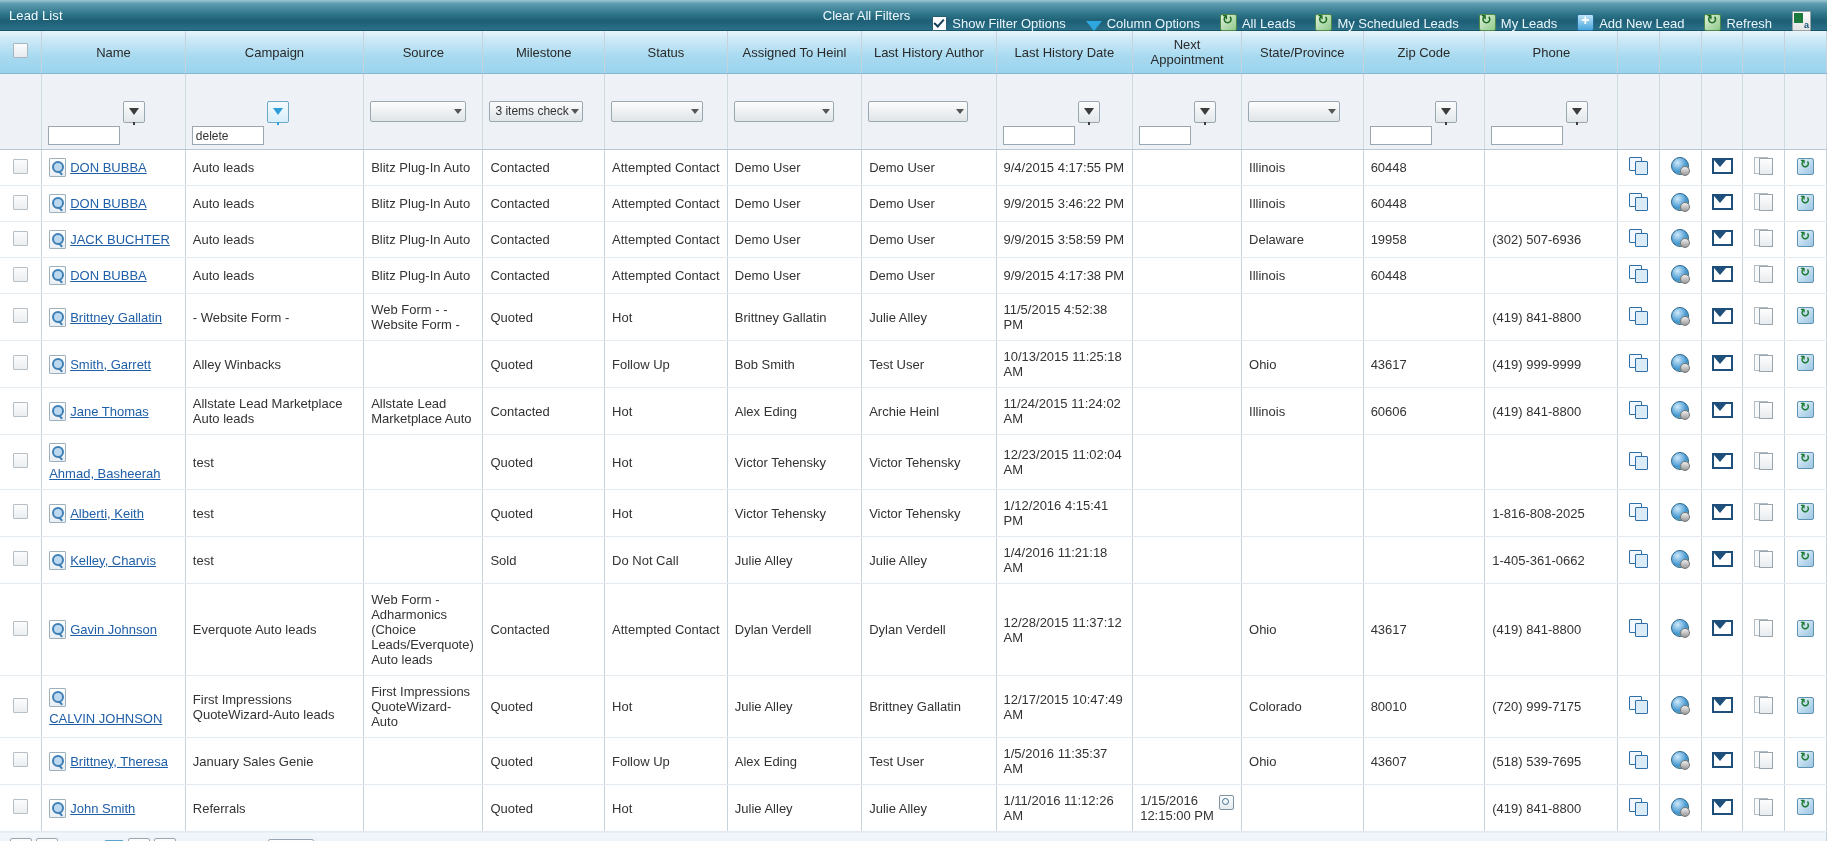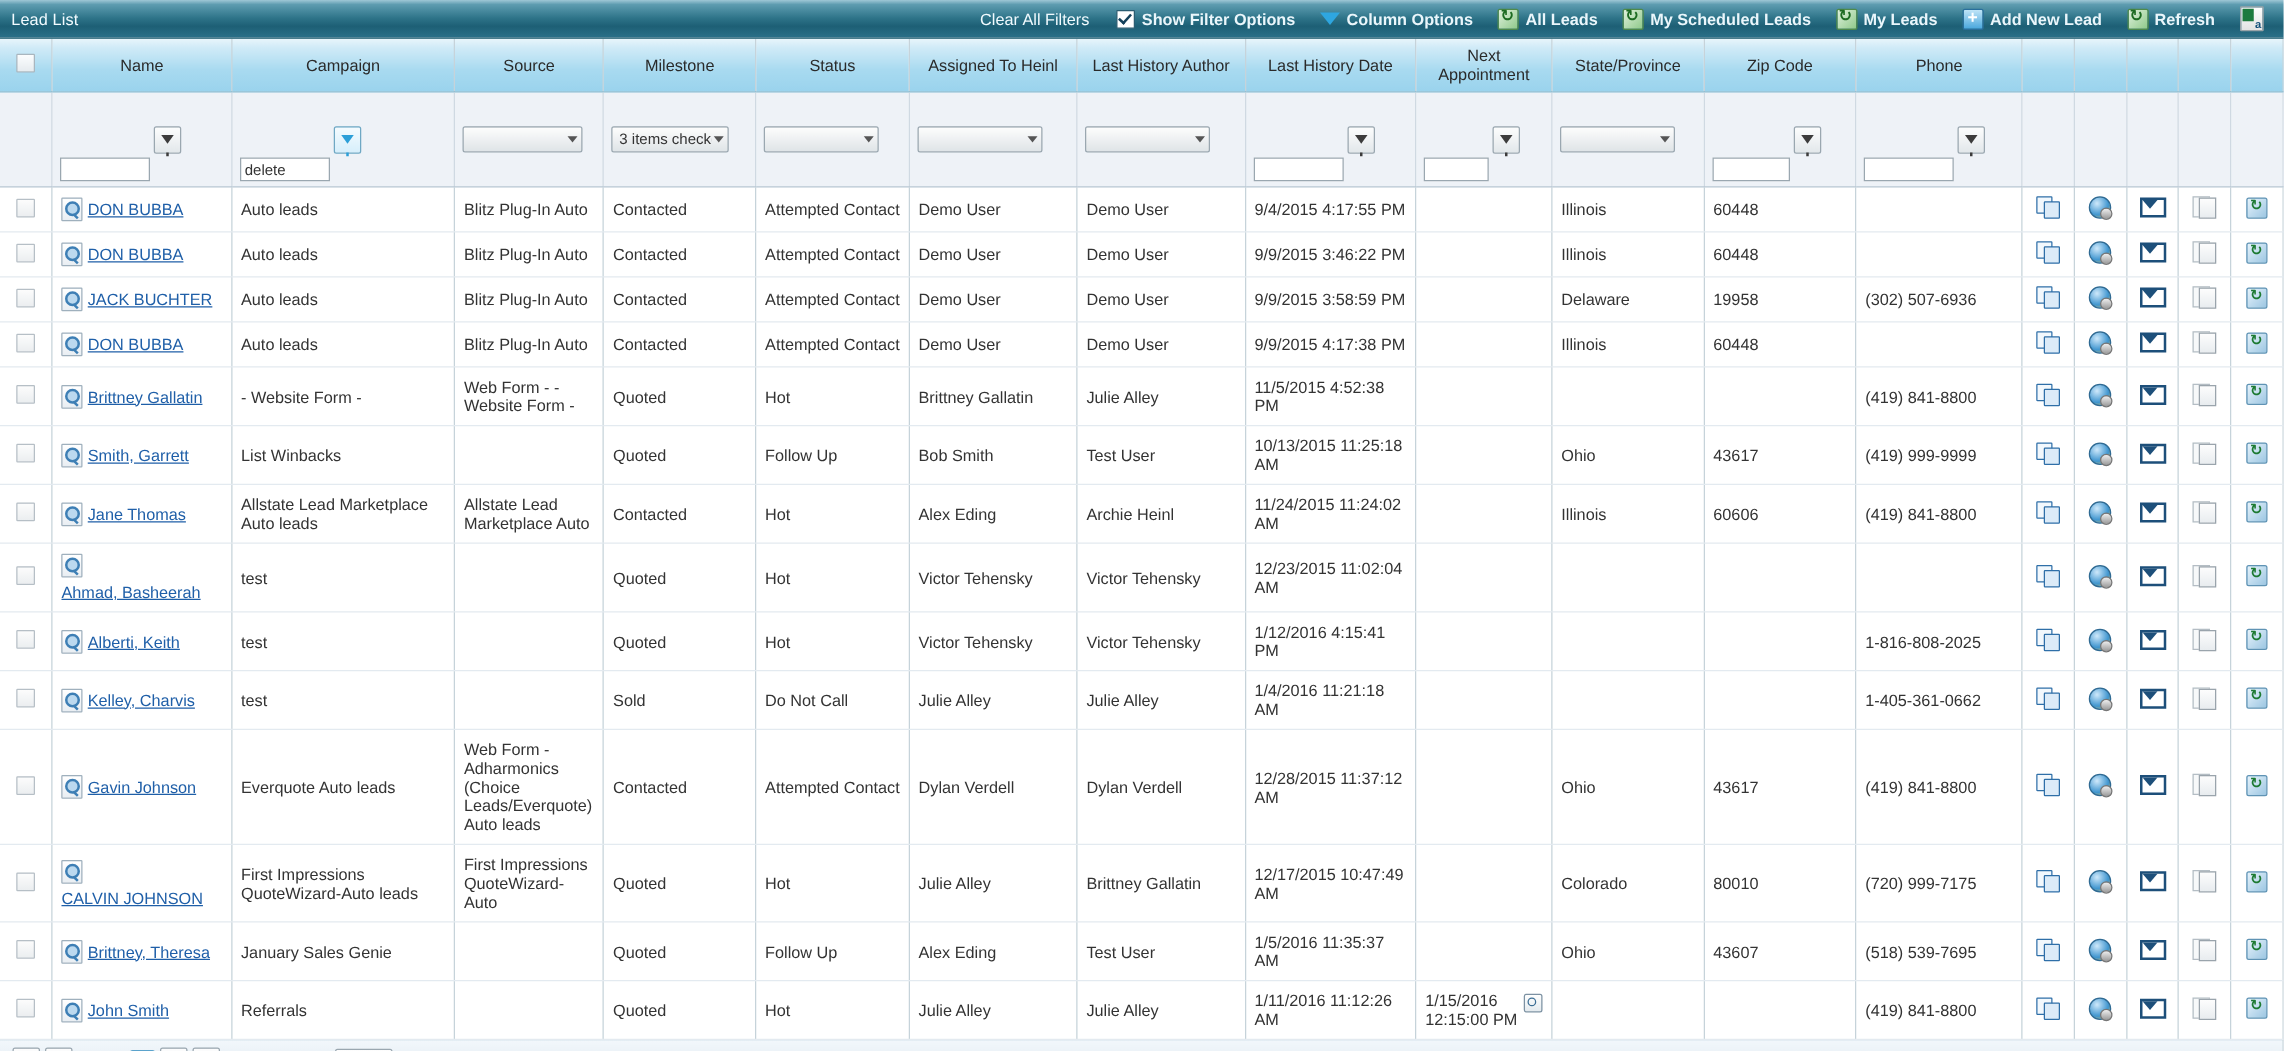--- a/index.html
+++ b/index.html
@@ -10,21 +10,21 @@
   }
   
   .titlebar{
     height:31px;width:1827px;box-sizing:border-box;
     background:linear-gradient(to bottom,#9fc7d6 0%,#5e9cb0 12%,#2e7489 48%,#1d5f75 70%,#2b7088 100%);
     border-bottom:1px solid #14556a;
     display:flex;align-items:center;color:#fff;position:relative;
   }
   .titlebar .tb-title{font-size:13px;padding-left:9px;color:#f2fbff;letter-spacing:.1px;}
   .tb-right{margin-left:auto;display:flex;align-items:center;height:31px;padding-right:6px;}
-  .tb-item{display:flex;align-items:center;gap:5px;padding:0 10px;height:31px;color:#eaf6fb;font-size:13px;white-space:nowrap;cursor:pointer;font-weight:bold;}
+  .tb-item{display:flex;align-items:flex-end;gap:5px;padding:0 10px;height:31px;color:#eaf6fb;font-size:13px;white-space:nowrap;cursor:pointer;}
   .tb-link{padding:0 12px;color:#f0fafe;font-size:13px;cursor:pointer;white-space:nowrap;}
   .chk-ico{width:13px;height:13px;background:#fff;border:1px solid #2b5d72;display:inline-block;position:relative;border-radius:1px;}
   .chk-ico::after{content:"";position:absolute;left:3px;top:0px;width:4px;height:8px;border:solid #14405a;border-width:0 2px 2px 0;transform:rotate(42deg);}
   .tri-ico{width:0;height:0;border-left:8px solid transparent;border-right:8px solid transparent;border-top:10px solid #2ea6e0;display:inline-block;}
   .refresh-ico{width:15px;height:15px;border-radius:2px;background:linear-gradient(135deg,#dff0dc,#8fc98a);border:1px solid #4f8a4a;display:inline-block;position:relative;}
   .refresh-ico::after{content:"\21BB";position:absolute;left:1px;top:-3px;font-size:13px;color:#1d6b22;font-weight:bold;line-height:15px;}
   .plus-ico{width:15px;height:15px;border-radius:2px;background:linear-gradient(to bottom,#bfe4f7,#4aa7dd);border:1px solid #2a6f9c;display:inline-block;position:relative;}
   .plus-ico::after{content:"+";position:absolute;left:3px;top:-3px;font-size:14px;color:#fff;font-weight:bold;line-height:16px;}
   .xls-ico{width:17px;height:18px;background:linear-gradient(to bottom,#fdfdfd,#e3e3e3);border:1px solid #9aa3a8;display:inline-block;position:relative;border-radius:1px;}
   .xls-ico::before{content:"";position:absolute;left:1px;top:1px;width:9px;height:10px;background:#1c7a3e;}
@@ -411,21 +411,21 @@
         <td class="c-act"><span class="ico-bin"></span></td>
       </tr>
       <tr>
         <td class="c-sel"><span class="rowchk"></span></td>
         <td>
           <span class="namecell">
             <span class="lead-ico"></span>
             <a class="leadlink">Smith, Garrett</a>
           </span>
         </td>
-        <td>List Winbacks</td>
+        <td>Alley Winbacks</td>
         <td></td>
         <td>Quoted</td>
         <td>Follow Up</td>
         <td>Bob Smith</td>
         <td>Test User</td>
         <td>10/13/2015 11:25:18 AM</td>
         <td></td>
         <td>Ohio</td>
         <td>43617</td>
         <td>(419) 999-9999</td>

